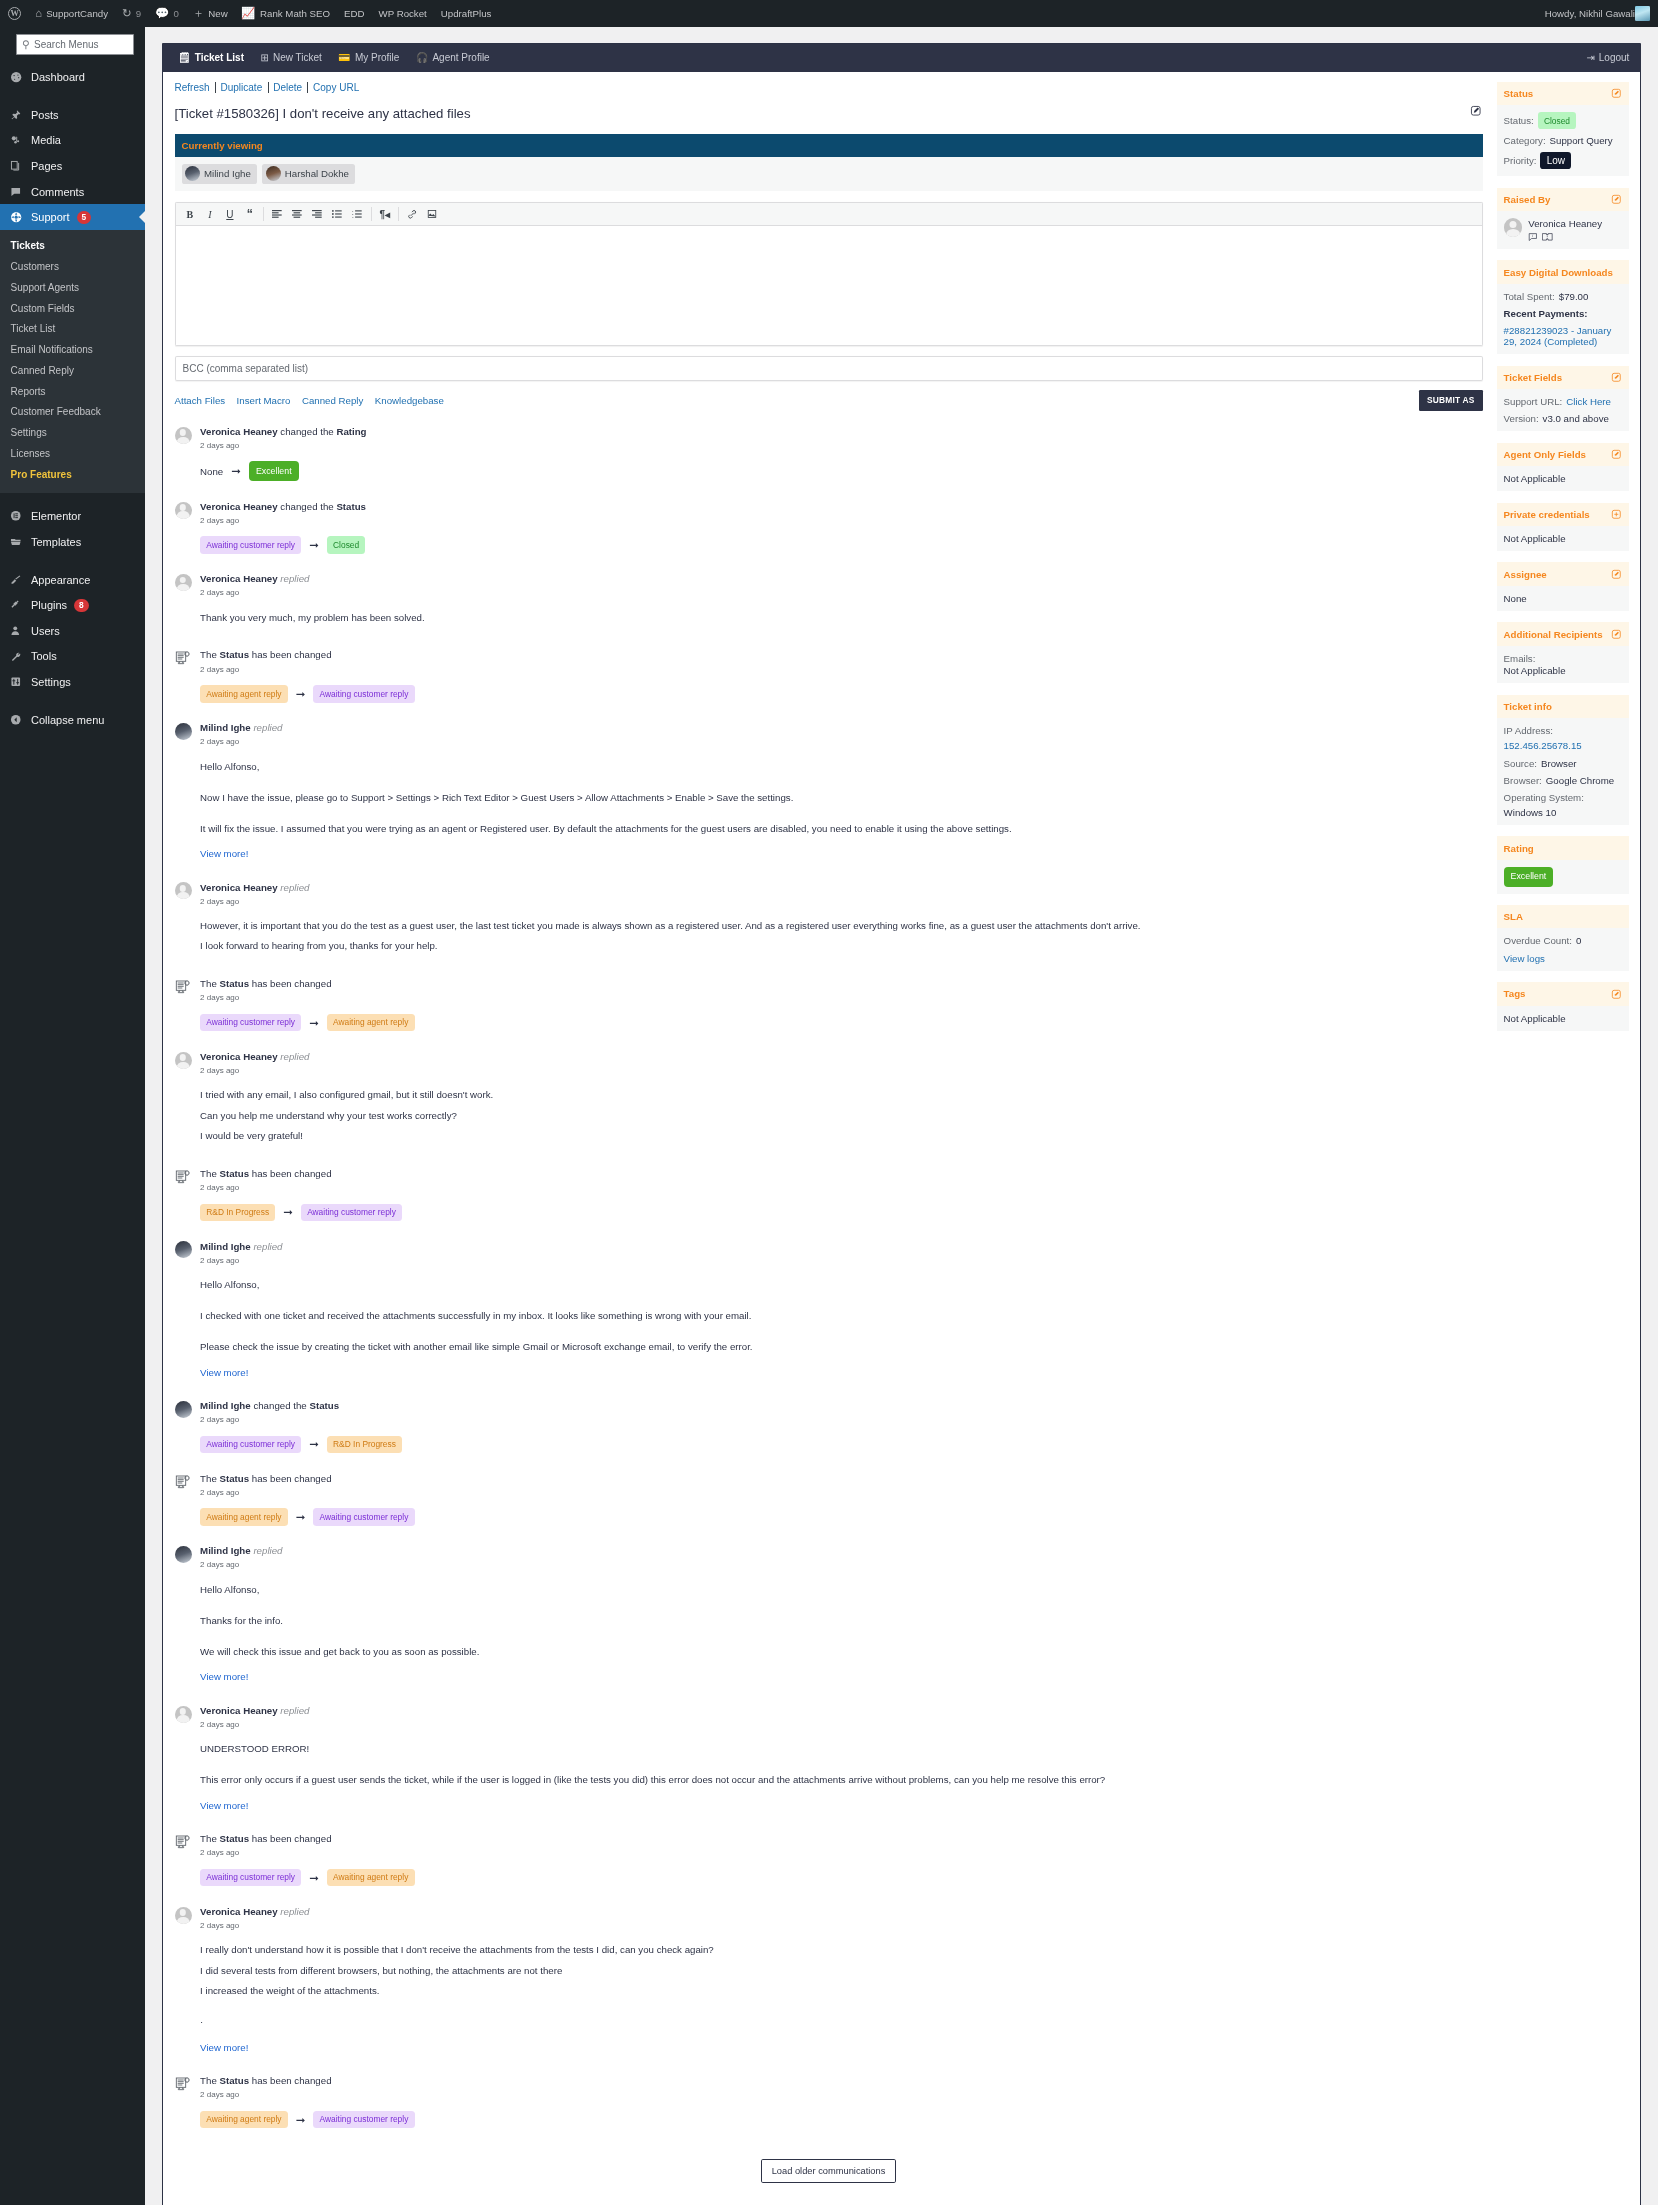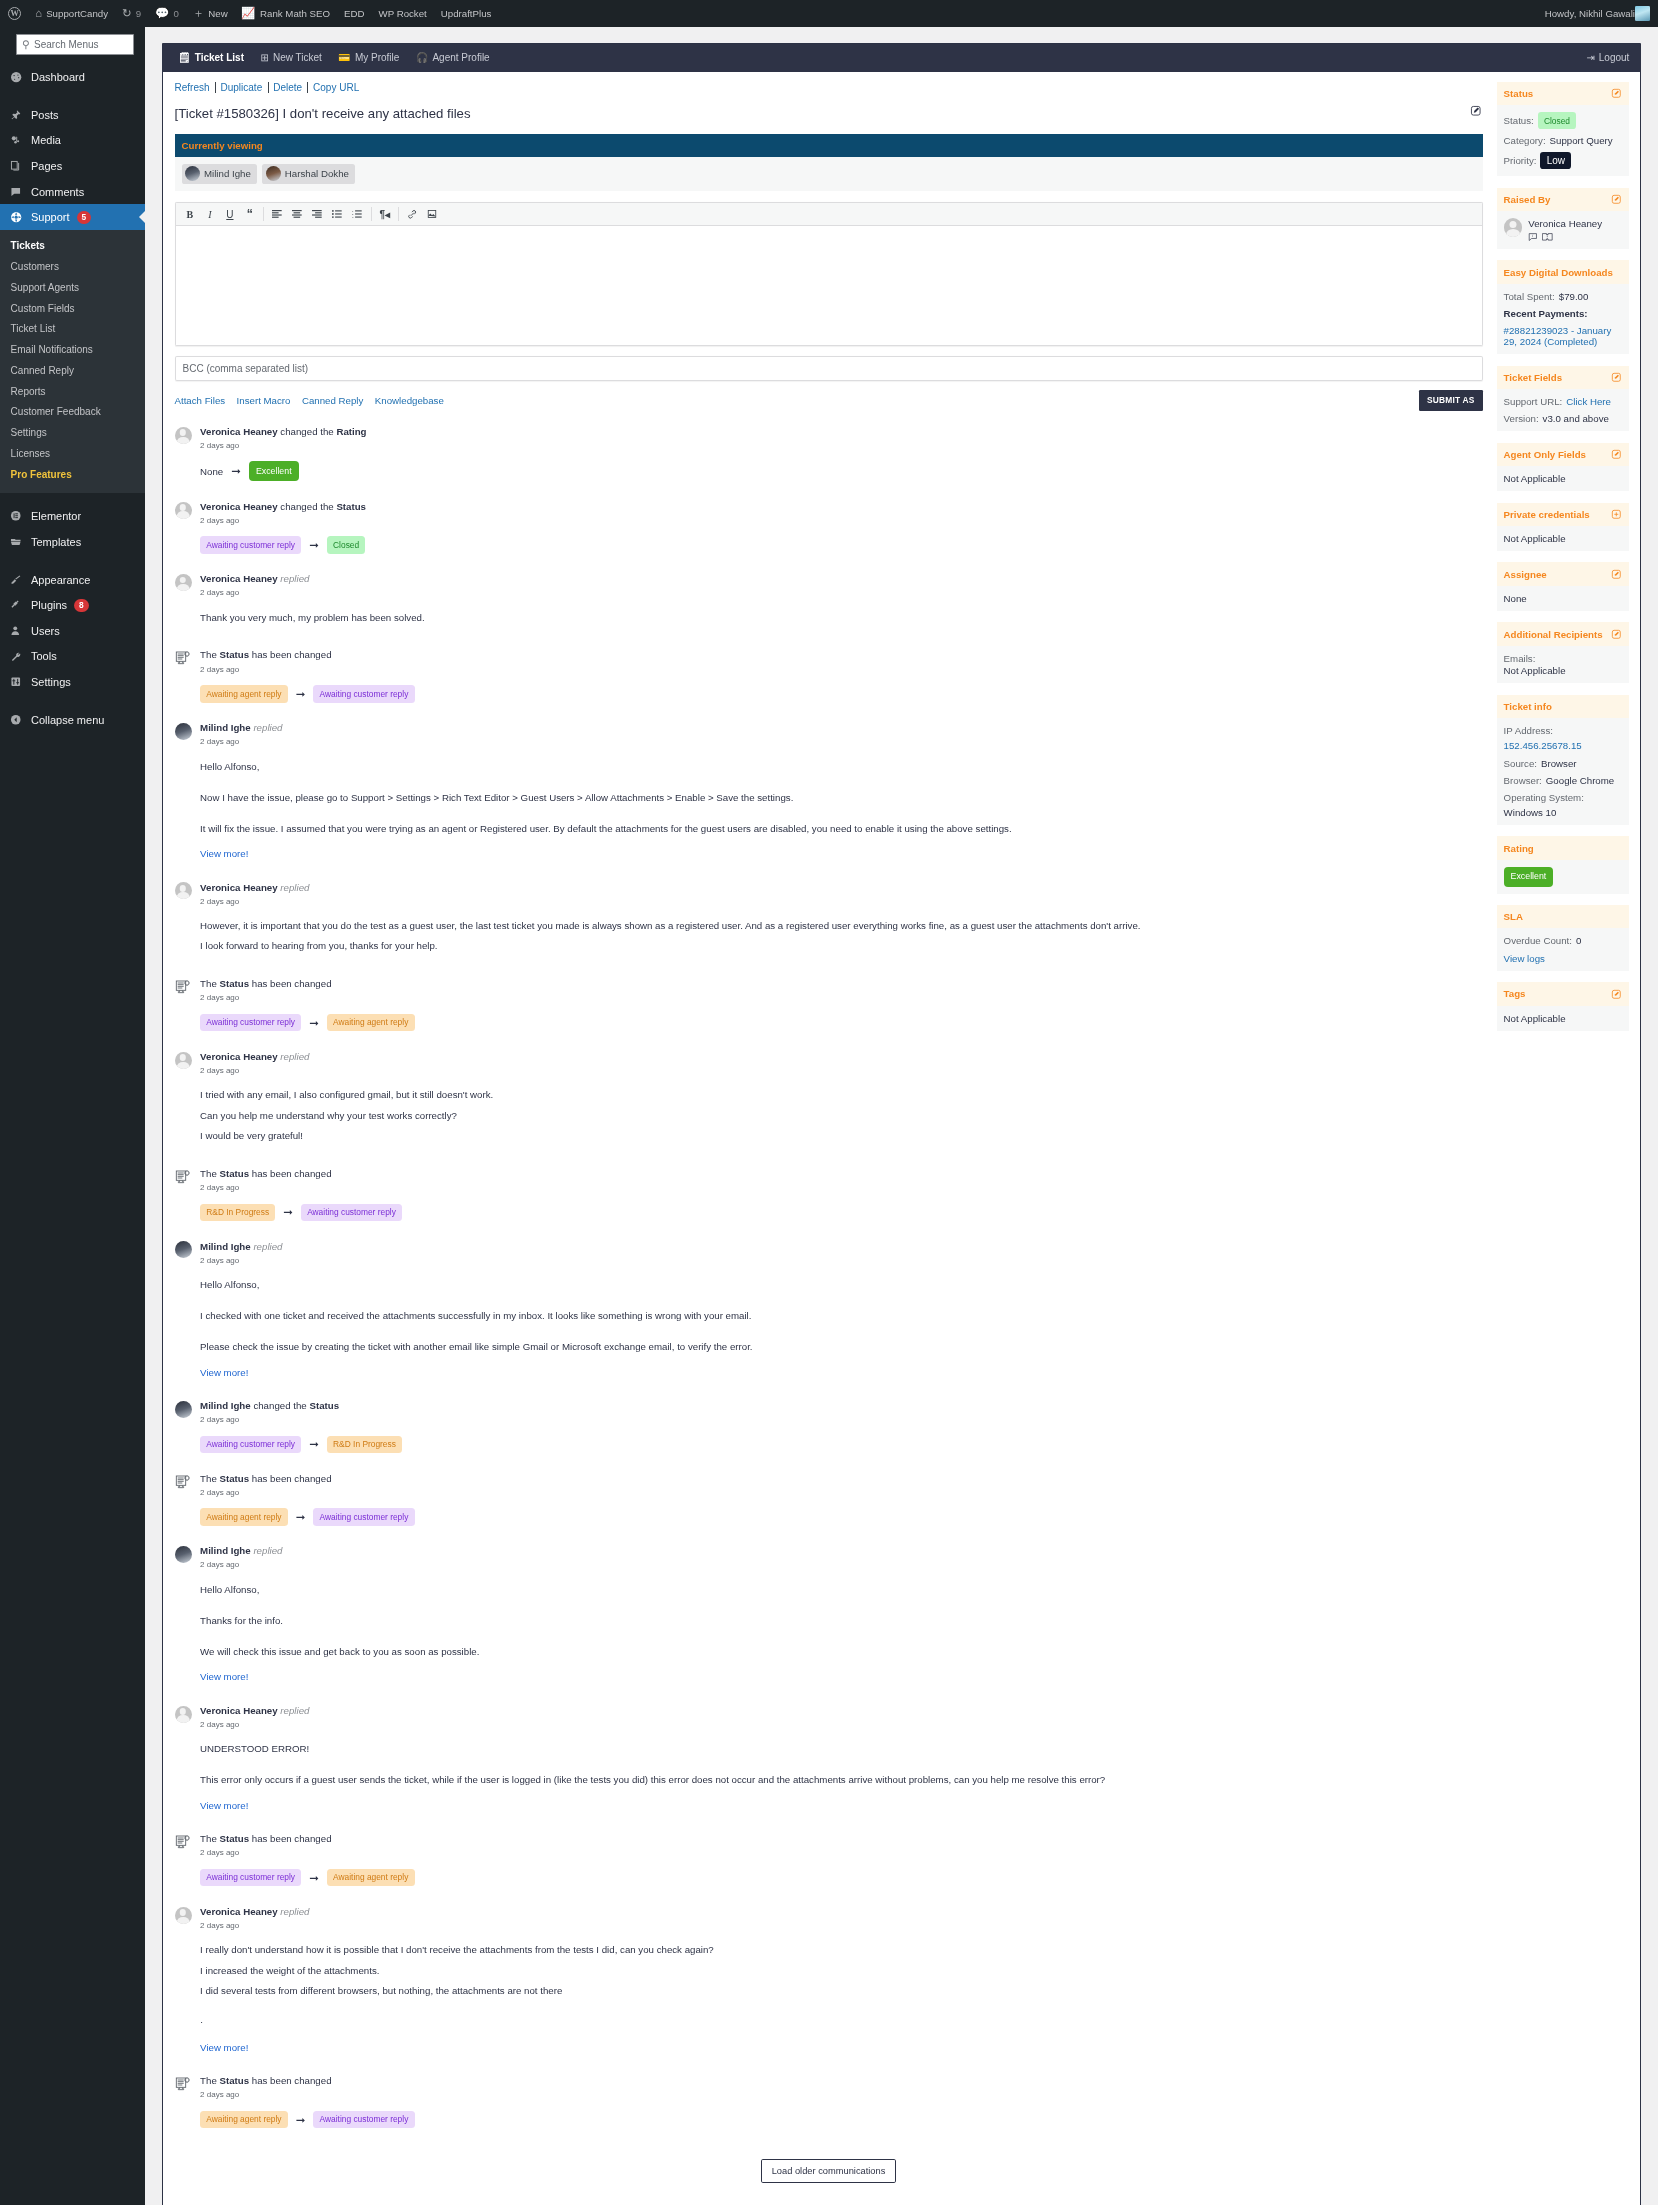--- a/index.html
+++ b/index.html
@@ -826,22 +826,22 @@
                 </div>
               </div>
 
               <div class="th-item">
                 <div class="th-ico"><span class="avatar-img av-anon" style="width:17px;height:17px"></span></div>
                 <div class="th-body">
                   <div class="th-head"><b>Veronica Heaney</b> <span class="replied">replied</span></div>
                   <div class="th-time">2 days ago</div>
                   <div class="th-content">
                     <p>I really don't understand how it is possible that I don't receive the attachments from the tests I did, can you check again?</p>
+                    <p>I did several tests from different browsers, but nothing, the attachments are not there</p>
                     <p>I increased the weight of the attachments.</p>
-                    <p>I did several tests from different browsers, but nothing, the attachments are not there</p>
                     <p style="height:6.2px"></p>
                     <p>·</p>
                     <a class="th-viewmore">View more!</a>
                   </div>
                 </div>
               </div>
 
               <div class="th-item">
                 <div class="th-ico">
                   <svg width="16" height="16" viewBox="0 0 24 24" fill="none" stroke="#646970" stroke-width="1.4">

